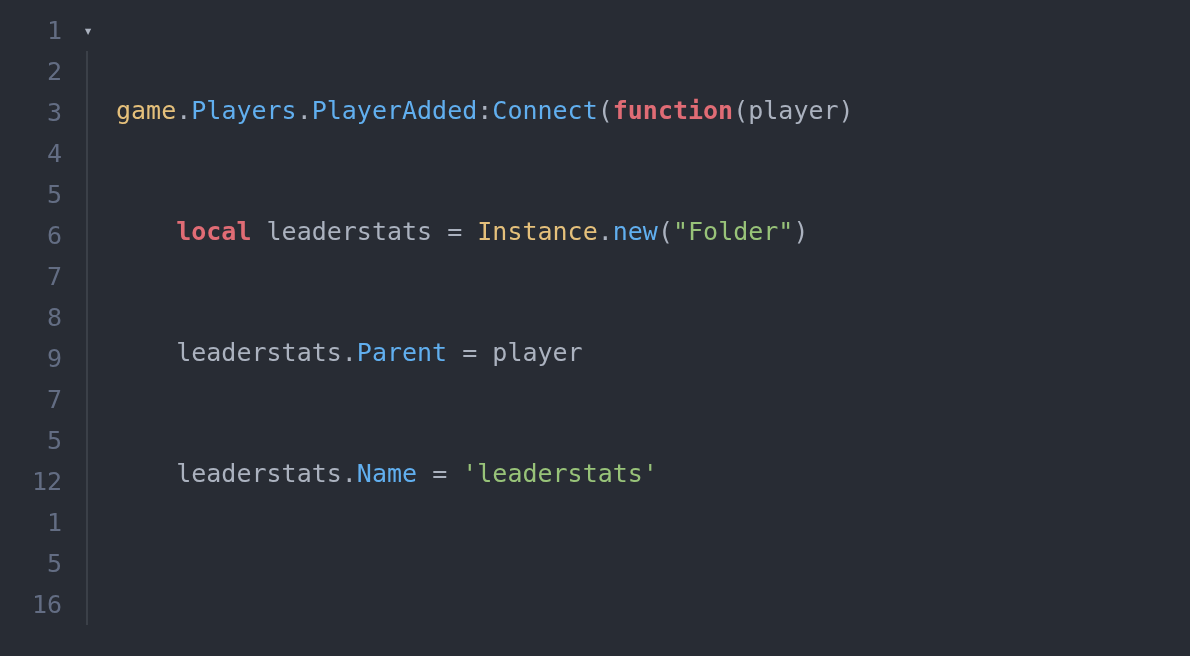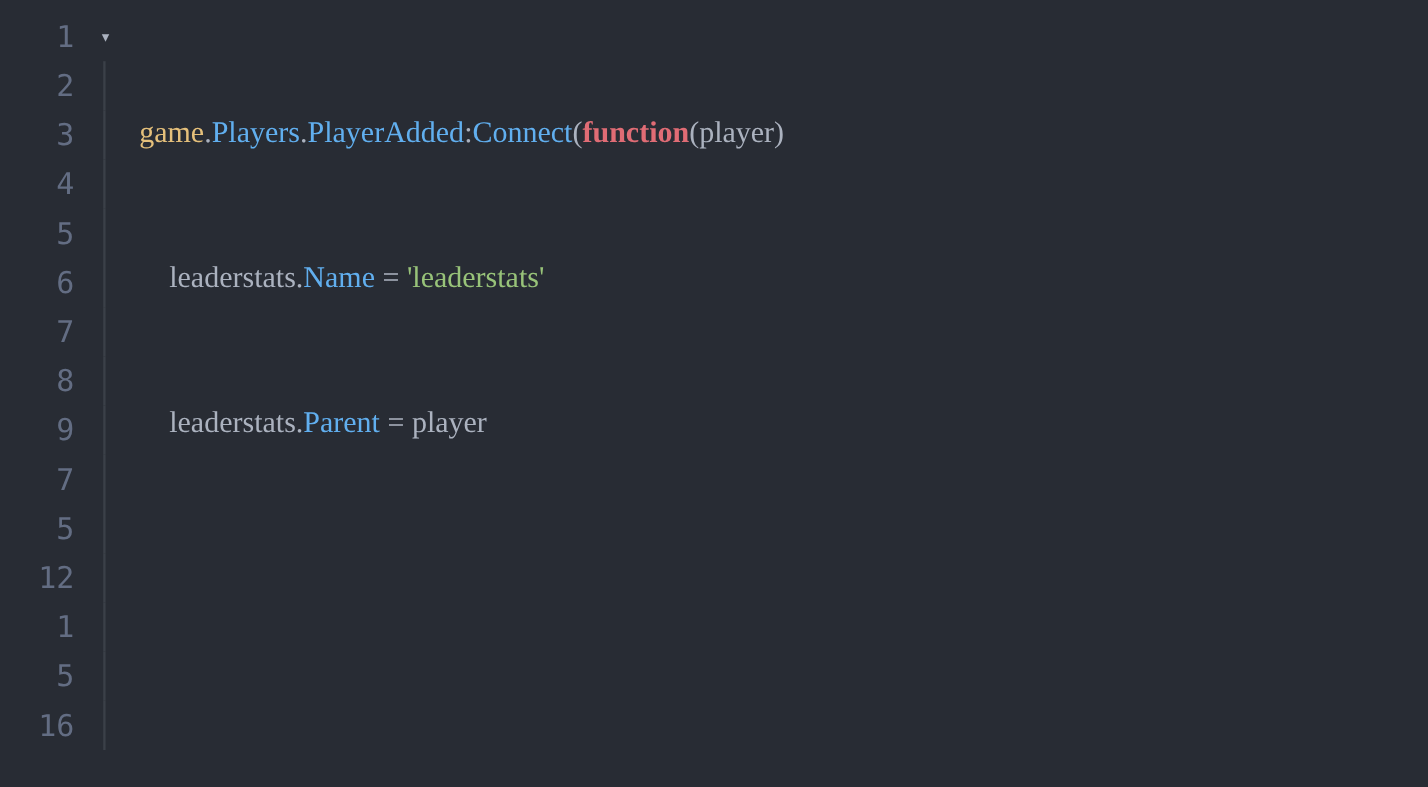--- a/index.html
+++ b/index.html
@@ -57,21 +57,20 @@
       top: 0;
       bottom: 0;
       width: 2px;
       background: #3b4048;
     }
     .code-area {
       flex: 1;
       padding-top: 10px;
       white-space: pre;
       position: relative;
-      font-family: Liberation Serif, serif;
     }
     .code-line {
       height: 41px;
       line-height: 41px;
     }
     .tok-var { color: #e5c07b; }
     .tok-punct { color: #abb2bf; }
     .tok-prop { color: #61afef; }
     .tok-method { color: #61afef; }
     .tok-keyword { color: #e06c75; font-weight: bold; }
@@ -143,22 +142,23 @@
   <div class="row">
       <span class="fold-line"></span>
     </div>
   <div class="row">
       <span class="fold-line"></span>
     </div>
 </div>
 
 <div class="code-area">
   <div class="code-line"><span class="tok-var">game</span><span class="tok-punct">.</span><span class="tok-prop">Players</span><span class="tok-punct">.</span><span class="tok-prop">PlayerAdded</span><span class="tok-punct">:</span><span class="tok-method">Connect</span><span class="tok-punct">(</span><span class="tok-keyword">function</span><span class="tok-punct">(</span><span class="tok-ident">player</span><span class="tok-punct">)</span></div>
+  <div class="code-line"><span>    </span><span class="tok-keyword">local</span><span> </span><span class="tok-ident">leaderstats</span><span class="tok-op"> = </span><span class="tok-var">Instance</span><span class="tok-punct">.</span><span class="tok-method">new</span><span class="tok-punct">(</span><span class="tok-string">"Folder"</span><span class="tok-punct">)</span></div>
+  <div class="code-line"><span>    </span><span class="tok-ident">leaderstats</span><span class="tok-punct">.</span><span class="tok-prop">Parent</span><span class="tok-op"> = </span><span class="tok-ident">player</span></div>
   <div class="code-line"><span>    </span><span class="tok-ident">leaderstats</span><span class="tok-punct">.</span><span class="tok-prop">Name</span><span class="tok-op"> = </span><span class="tok-string">'leaderstats'</span></div>
-  <div class="code-line"><span>    </span><span class="tok-ident">leaderstats</span><span class="tok-punct">.</span><span class="tok-prop">Parent</span><span class="tok-op"> = </span><span class="tok-ident">player</span></div>
   <div class="code-line"></div>
   
   
   
   
   
   
   
   
   

